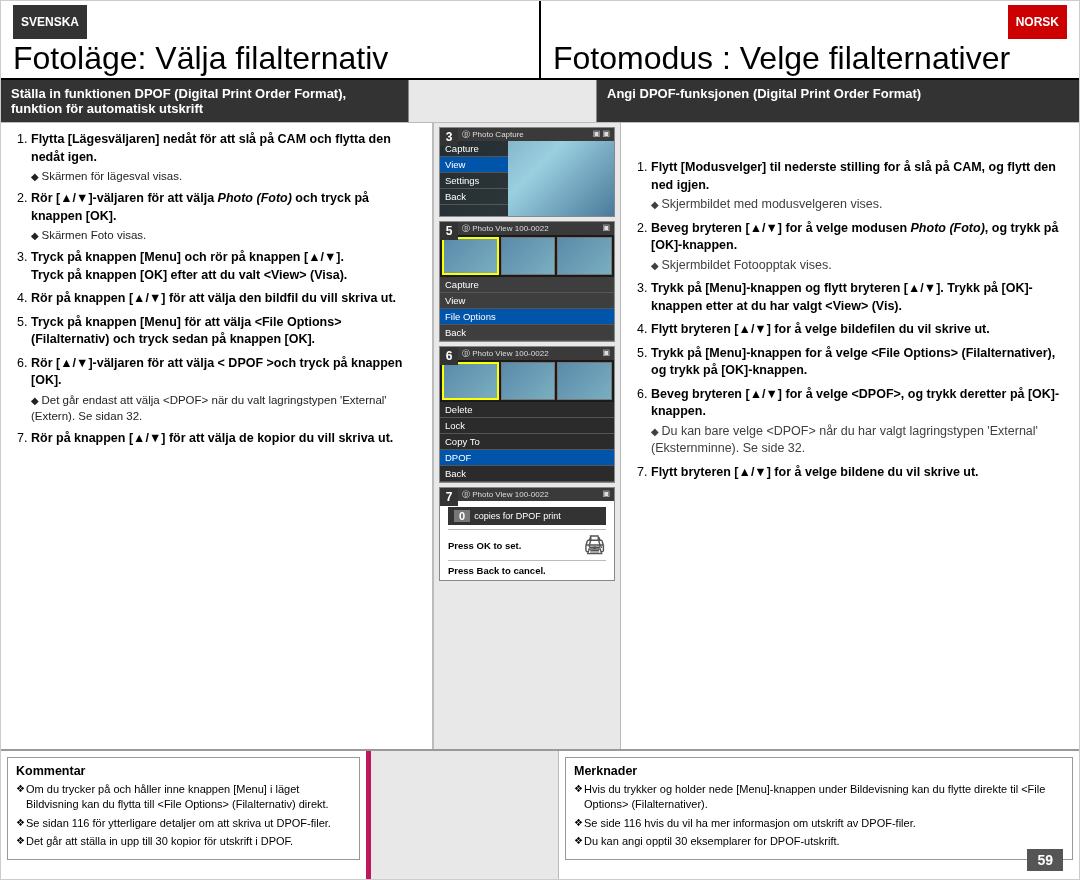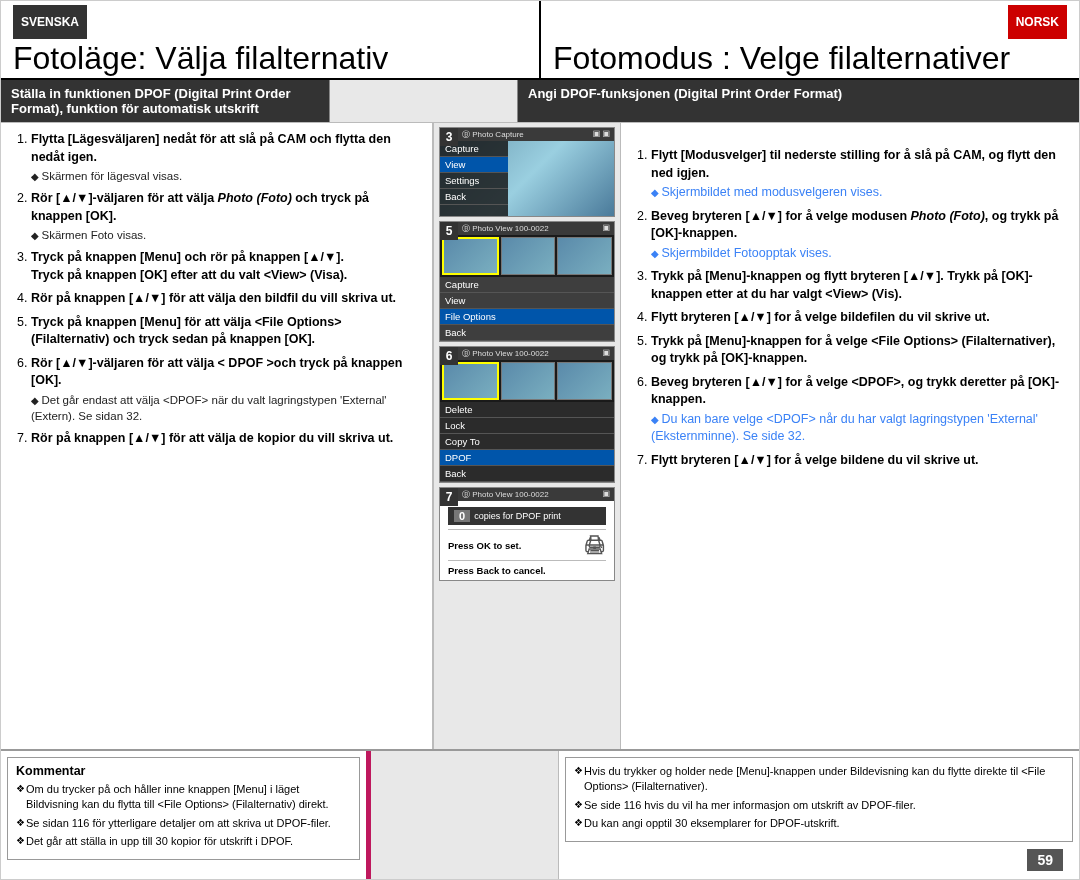--- a/index.html
+++ b/index.html
@@ -88,20 +88,21 @@
     .steps-area .sub-bullet li {
       font-size: 11.5px;
       color: #222;
       margin-bottom: 2px;
     }
 
     
     .right-steps {
       padding: 24px 12px;
       flex: 1;
+      margin-top: 12px;
     }
     .right-steps ol {
       padding-left: 18px;
     }
     .right-steps ol li {
       margin-bottom: 6px;
       font-size: 12.5px;
       line-height: 1.4;
     }
     .right-steps ol li b { font-weight: bold; }
@@ -109,21 +110,21 @@
       list-style: none;
       padding-left: 0;
       margin-top: 2px;
     }
     .sub-bullet li::before {
       content: "◆ ";
       font-size: 10px;
     }
     .sub-bullet li {
       font-size: 11.5px;
-      color: #3b82f6;
+      color: #404040;
       margin-bottom: 2px;
     }
     .note-box {
       flex: 1;
       border: 1px solid #999;
       margin: 6px;
       padding: 6px 8px;
     }
     .note-box-title {
       font-weight: bold;
@@ -295,21 +296,21 @@
       <span class="lang-badge svenska">SVENSKA</span>
       <div class="main-title">Fotoläge: Välja filalternativ</div>
     </div>
     <div class="header-right">
       <span class="lang-badge norsk">NORSK</span>
       <div class="main-title">Fotomodus : Velge filalternativer</div>
     </div>
   </div>
 
   <div style="display:flex; border-bottom: 1px solid #bbb;">
-    <div class="section-header" style="width:329px; border-right:1px solid #888;">Ställa in funktionen DPOF (Digital Print Order Format), funktion för automatisk utskrift</div>
+    <div class="section-header" style="width:408px; border-right:1px solid #888;">Ställa in funktionen DPOF (Digital Print Order Format), funktion för automatisk utskrift</div>
     <div style="width:188px; border-right:1px solid #888; background:#e8e8e8;"></div>
     <div class="section-header" style="flex:1;">Angi DPOF-funksjonen (Digital Print Order Format)</div>
   </div>
 
   <div class="main-content">
 
     <div class="text-left">
       <div class="steps-area">
         <ol>
           <li>
@@ -476,20 +477,21 @@
         <ul class="note-bullets">
           <li>Om du trycker på och håller inne knappen [Menu] i läget Bildvisning kan du flytta till &lt;File Options&gt; (Filalternativ) direkt.</li>
           <li>Se sidan 116 för ytterligare detaljer om att skriva ut DPOF-filer.</li>
           <li>Det går att ställa in upp till 30 kopior för utskrift i DPOF.</li>
         </ul>
       </div>
     </div>
     <div class="bottom-center" style="background:#e8e8e8;"></div>
     <div class="bottom-right">
       <div class="note-box">
+        <div class="note-box-title">Merknader</div>
         <ul class="note-bullets">
           <li>Hvis du trykker og holder nede [Menu]-knappen under Bildevisning kan du flytte direkte til &lt;File Options&gt; (Filalternativer).</li>
           <li>Se side 116 hvis du vil ha mer informasjon om utskrift av DPOF-filer.</li>
           <li>Du kan angi opptil 30 eksemplarer for DPOF-utskrift.</li>
         </ul>
       </div>
     </div>
   </div>
 
   <div class="page-num-box" style="position:absolute; bottom:8px; right:16px; background:#555; color:#fff; font-weight:bold; font-size:14px; padding:3px 10px;">59</div>

